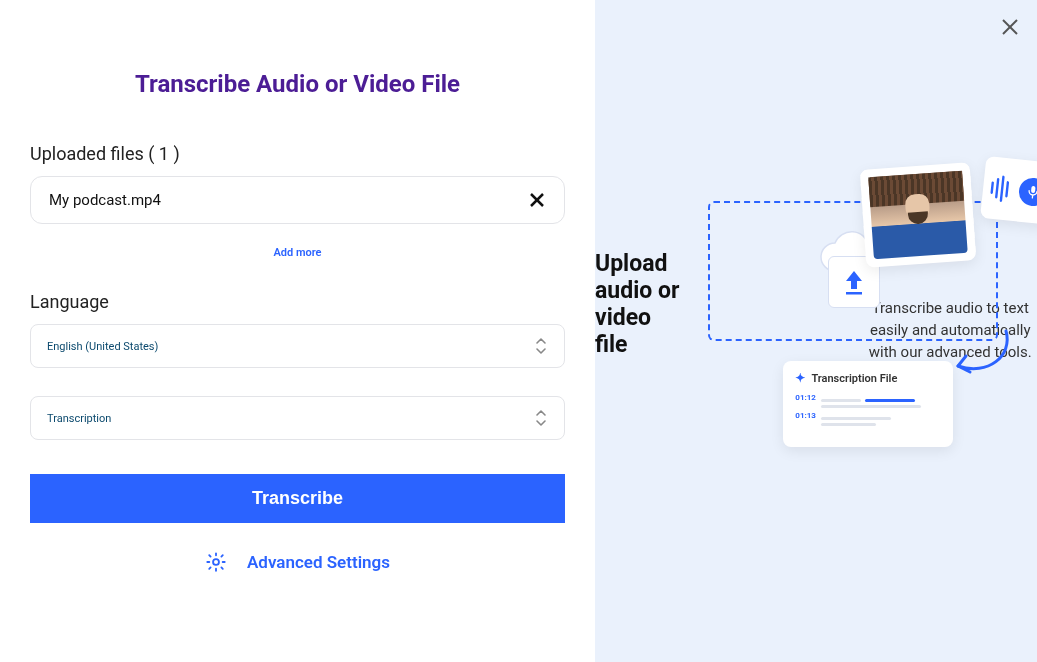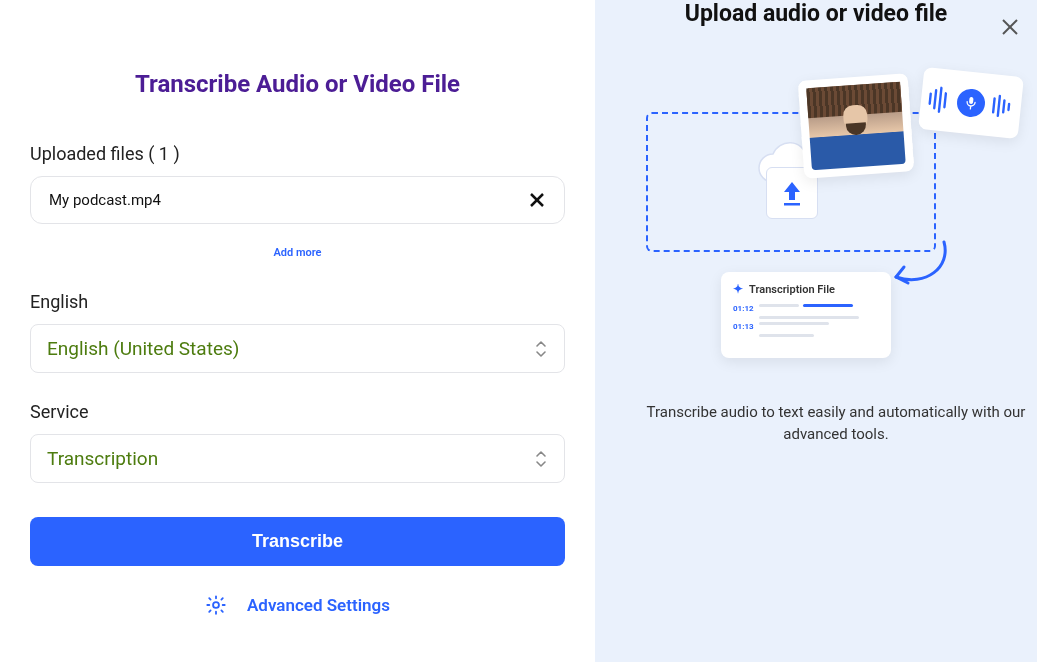--- a/index.html
+++ b/index.html
@@ -16,21 +16,20 @@
       padding: 70px 30px 30px 30px;
       display: flex;
       flex-direction: column;
       align-items: stretch;
     }
     .right-panel {
       width: 442px;
       background: #eaf1fc;
       position: relative;
       display: flex;
-      flex-direction: column;
       align-items: center;
     }
     .page-title {
       text-align: center;
       font-size: 24px;
       font-weight: 700;
       color: #4c1d95;
       margin-bottom: 45px;
     }
     .label {
@@ -70,37 +69,37 @@
       border: 1px solid #e3e4e8;
       border-radius: 8px;
       padding: 12px 16px;
       display: flex;
       align-items: center;
       justify-content: space-between;
       margin-bottom: 28px;
       cursor: pointer;
     }
     .select-value {
-      font-size: 19px;
-      color: #4d7c0f;
+      font-size: 11px;
+      color: #0c4a6e;
     }
     .chevrons {
       width: 14px;
       height: 18px;
       stroke: #888;
       stroke-width: 1.6;
       fill: none;
       stroke-linecap: round;
       stroke-linejoin: round;
     }
     .primary-button {
       background: #2b63ff;
       color: #fff;
       border: none;
-      border-radius: 8px;
+      border-radius: 0;
       padding: 14px;
       font-size: 18px;
       font-weight: 600;
       cursor: pointer;
       margin-top: 6px;
       margin-bottom: 28px;
     }
     .adv-settings {
       display: flex;
       align-items: center;
@@ -265,21 +264,21 @@
       align-items: center;
       gap: 6px;
       margin-bottom: 8px;
     }
     .spark {
       color:#2b63ff;
       font-size: 12px;
     }
     .trans-row {
       display: flex;
-      align-items: flex-start;
+      align-items: flex-end;
       gap: 4px;
       margin-bottom: 3px;
     }
     .ts {
       font-size: 8px;
       color: #2b63ff;
       font-weight: 700;
       width: 22px;
     }
     .bar {
@@ -311,30 +310,29 @@
   <div class="file-row">
     <span class="file-name">My podcast.mp4</span>
     <svg class="close-x" viewBox="0 0 18 18">
       <line x1="3" y1="3" x2="15" y2="15"></line>
       <line x1="15" y1="3" x2="3" y2="15"></line>
     </svg>
   </div>
 
   <div class="add-more">Add more</div>
 
-  <div class="label">English</div>
+  <div class="label">Language</div>
   <div class="select-box">
     <span class="select-value">English (United States)</span>
     <svg class="chevrons" viewBox="0 0 14 18">
       <polyline points="3,6 7,2 11,6"></polyline>
       <polyline points="3,12 7,16 11,12"></polyline>
     </svg>
   </div>
 
-  <div class="label">Service</div>
   <div class="select-box">
     <span class="select-value">Transcription</span>
     <svg class="chevrons" viewBox="0 0 14 18">
       <polyline points="3,6 7,2 11,6"></polyline>
       <polyline points="3,12 7,16 11,12"></polyline>
     </svg>
   </div>
 
   <button class="primary-button">Transcribe</button>
 

